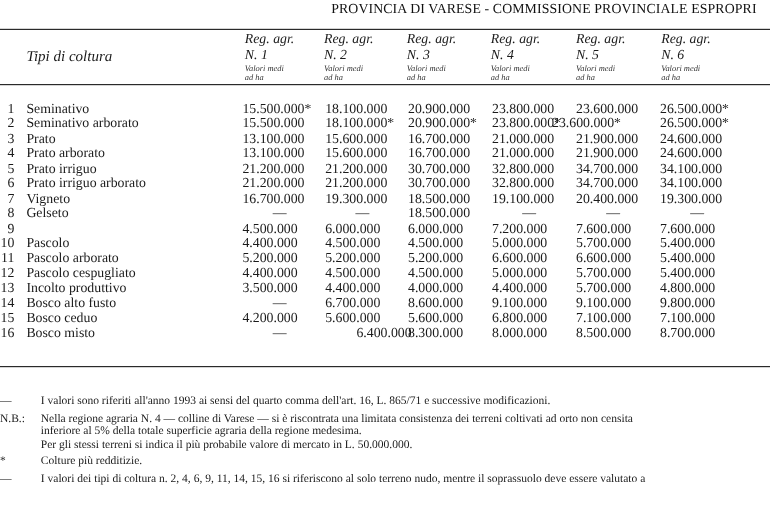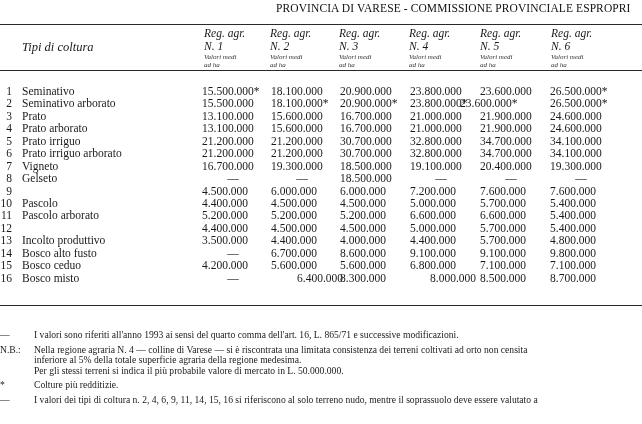--- a/index.html
+++ b/index.html
@@ -193,20 +193,21 @@
       <span class="name">Pascolo arborato</span>
       <span class="val" style="left: 202px;">5.200.000</span>
       <span class="val" style="left: 271px;">5.200.000</span>
       <span class="val" style="left: 340px;">5.200.000</span>
       <span class="val" style="left: 410px;">6.600.000</span>
       <span class="val" style="left: 480px;">6.600.000</span>
       <span class="val" style="left: 550px;">5.400.000</span>
     </div>
     <div class="row">
       <span class="num">12</span>
+      <span class="name">Pascolo cespugliato</span>
       <span class="val" style="left: 202px;">4.400.000</span>
       <span class="val" style="left: 271px;">4.500.000</span>
       <span class="val" style="left: 340px;">4.500.000</span>
       <span class="val" style="left: 410px;">5.000.000</span>
       <span class="val" style="left: 480px;">5.700.000</span>
       <span class="val" style="left: 550px;">5.400.000</span>
     </div>
     <div class="row">
       <span class="num">13</span>
       <span class="name">Incolto produttivo</span>
@@ -236,21 +237,21 @@
       <span class="val" style="left: 410px;">6.800.000</span>
       <span class="val" style="left: 480px;">7.100.000</span>
       <span class="val" style="left: 550px;">7.100.000</span>
     </div>
     <div class="row">
       <span class="num">16</span>
       <span class="name">Bosco misto</span>
       <span class="val dash" style="left: 202px; width: 62px;">—</span>
       <span class="val" style="left: 271px; text-align: right;">6.400.000</span>
       <span class="val" style="left: 340px;">8.300.000</span>
-      <span class="val" style="left: 410px; margin-left: 20px;">8.000.000</span>
+      <span class="val" style="left: 410px;">8.000.000</span>
       <span class="val" style="left: 480px;">8.500.000</span>
       <span class="val" style="left: 550px;">8.700.000</span>
     </div>
   </div>
 <div class="notes" id="notes">
     <div class="note">
       <span class="mark">—</span>
       <span class="text">I valori sono riferiti all'anno 1993 ai sensi del quarto comma dell'art. 16, L. 865/71 e successive modificazioni.</span>
     </div>
     <div class="note">

